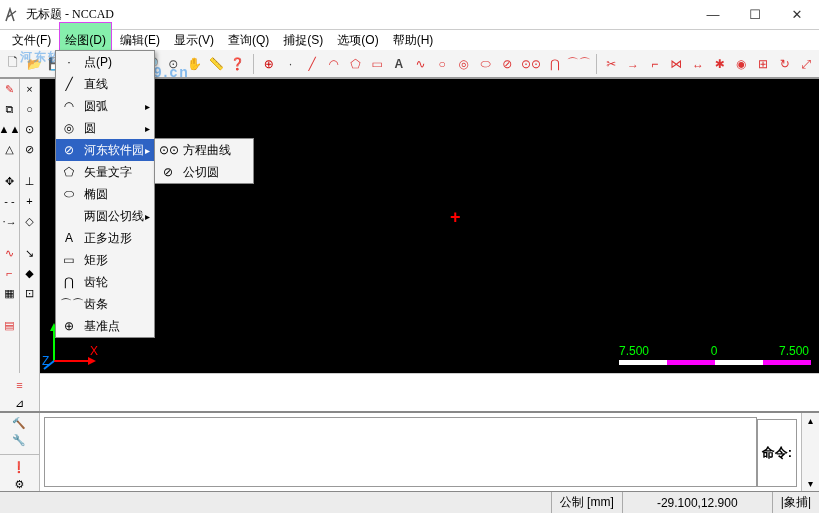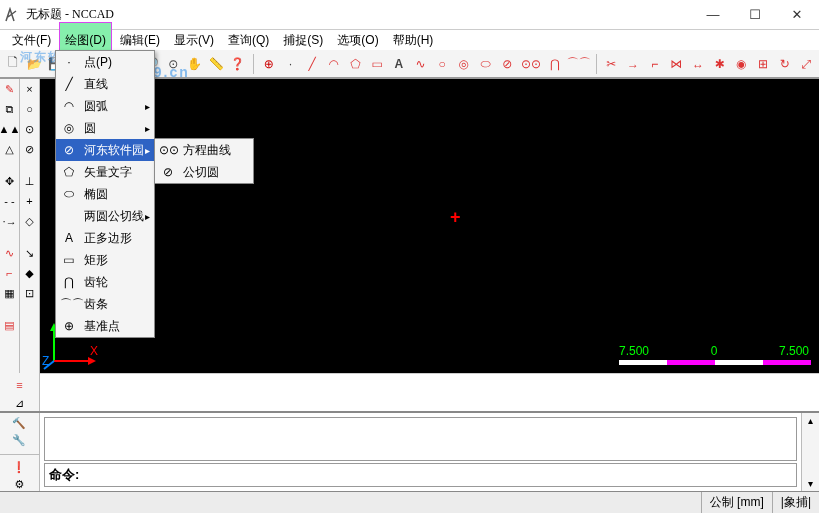--- a/index.html
+++ b/index.html
@@ -39,21 +39,21 @@
 .dropdown-menu .menu-row.hl { background: #2e63c4; color: #fff; }
 .dropdown-menu .menu-row .mi-icon { width: 18px; text-align: center; margin-right: 6px; }
 .dropdown-menu .menu-row .arrow { margin-left: auto; font-size: 10px; }
 
 .submenu { position: absolute; top: 138px; left: 154px; width: 100px; background: #f4f4f4; border: 1px solid #8a8a8a; box-shadow: 2px 2px 4px rgba(0,0,0,0.3); z-index: 101; }
 .submenu .menu-row { display: flex; align-items: center; height: 22px; padding: 0 4px; cursor: pointer; }
 .submenu .menu-row .mi-icon { width: 18px; text-align: center; margin-right: 6px; }
 
 .command-panel { height: 80px; border-top: 2px solid #888; background: #fff; display: flex; }
 .cmd-left-tools { width: 40px; border-right: 1px solid #bbb; background: #f4f4f4; display: flex; flex-direction: column; align-items: center; padding-top: 4px; gap: 4px; }
-.cmd-body { flex: 1; padding: 4px; display: flex; flex-direction: column; }
+.cmd-body { flex: 1; padding: 4px; display: flex; flex-direction: row; }
 .cmd-text-area { flex: 1; border: 1px solid #999; background: #fff; }
 .cmd-input { margin-top: 2px; display: flex; align-items: center; border: 1px solid #999; padding: 2px 4px; }
 .cmd-input .prompt { font-weight: bold; font-size: 13px; }
 .cmd-scroll { width: 18px; background: #f4f4f4; border-left: 1px solid #bbb; display: flex; flex-direction: column; justify-content: space-between; align-items: center; padding: 2px 0; }
 .cmd-scroll span { font-size: 10px; cursor: pointer; }
 
 .statusbar { height: 22px; border-top: 1px solid #888; background: #ececec; display: flex; align-items: center; }
 .status-cell { border-left: 1px solid #aaa; height: 100%; display: flex; align-items: center; padding: 0 8px; font-size: 12px; }
 .statusbar .spacer { flex: 1; }
 
@@ -292,14 +292,15 @@
   </div>
   <div class="cmd-scroll">
     <span>▴</span>
     <span>▾</span>
   </div>
 </div>
 
 <div class="statusbar">
   <div class="spacer"></div>
   <div class="status-cell">公制 [mm]</div>
+  <div class="status-cell" style="width:150px; justify-content:center;">-29.100,12.900</div>
   <div class="status-cell">|象捕|</div>
 </div>
 
 </body></html>

